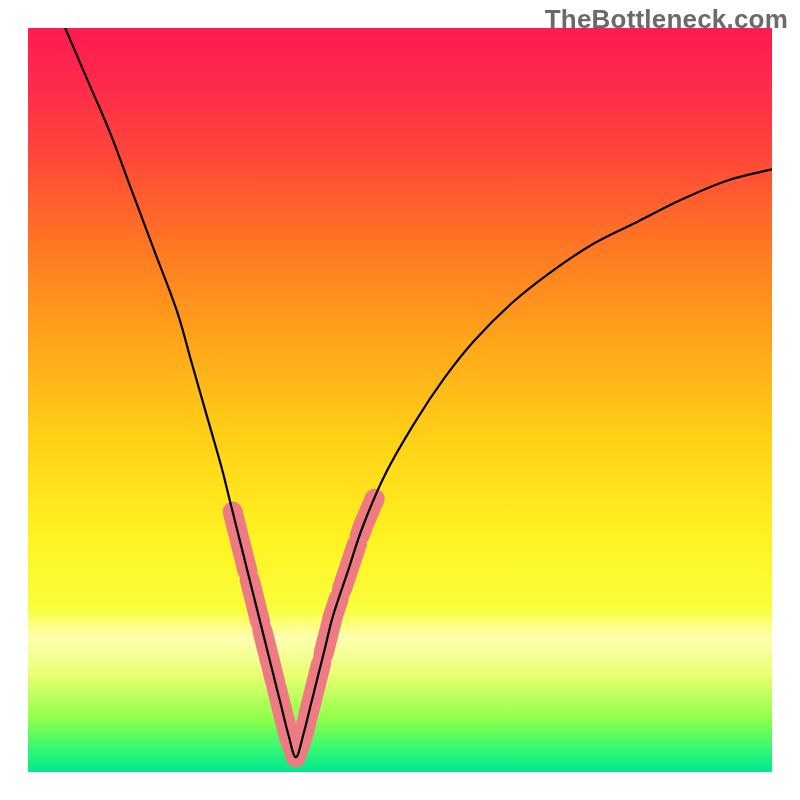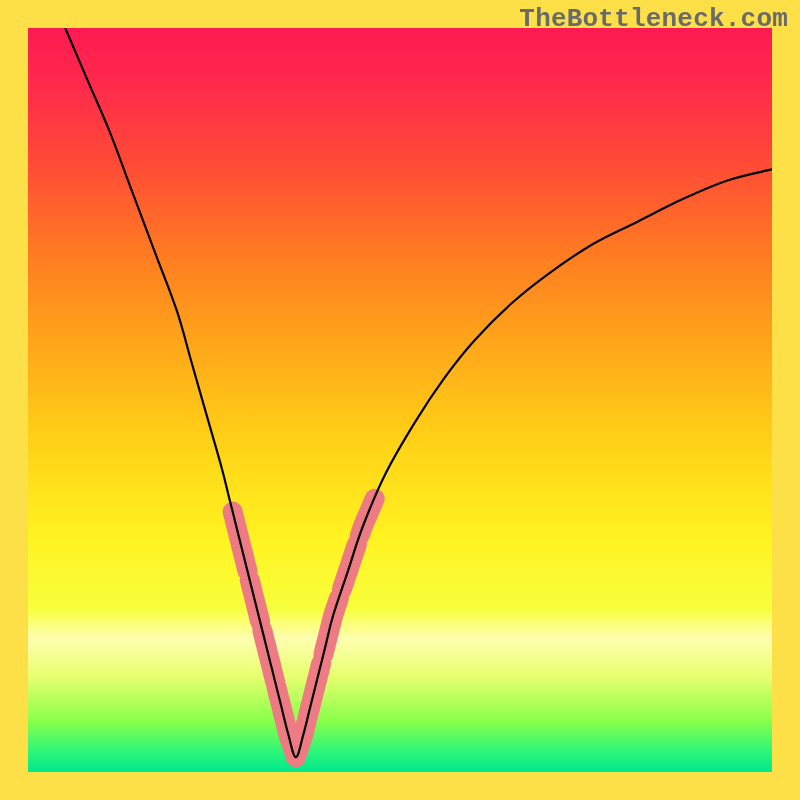--- a/index.html
+++ b/index.html
@@ -7,22 +7,21 @@
     padding: 0;
     width: 800px;
     height: 800px;
     overflow: hidden;
     background: #000;
     font-family: Arial, Helvetica, sans-serif;
   }
   .frame {
     position: absolute;
     inset: 0;
-    background: #fde047;
-    font-family: Liberation Mono, monospace;
+    background: #ffffff;
   }
   .plot {
     position: absolute;
     left: 28px;
     top: 28px;
     width: 744px;
     height: 744px;
     overflow: hidden;
   }
   .watermark {

